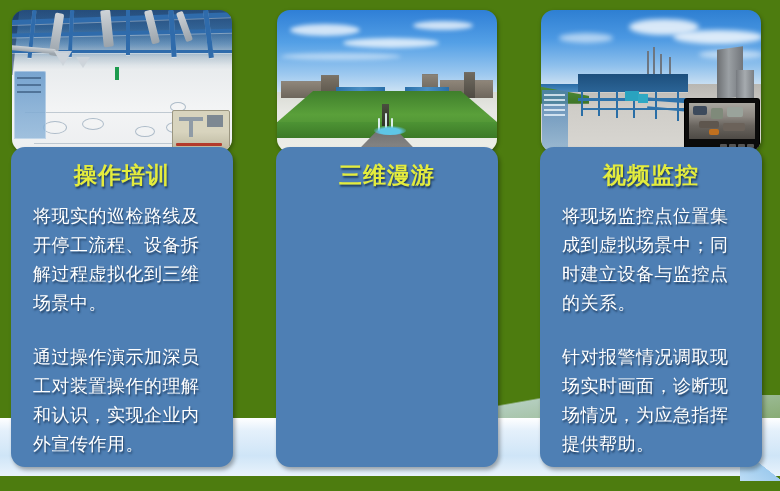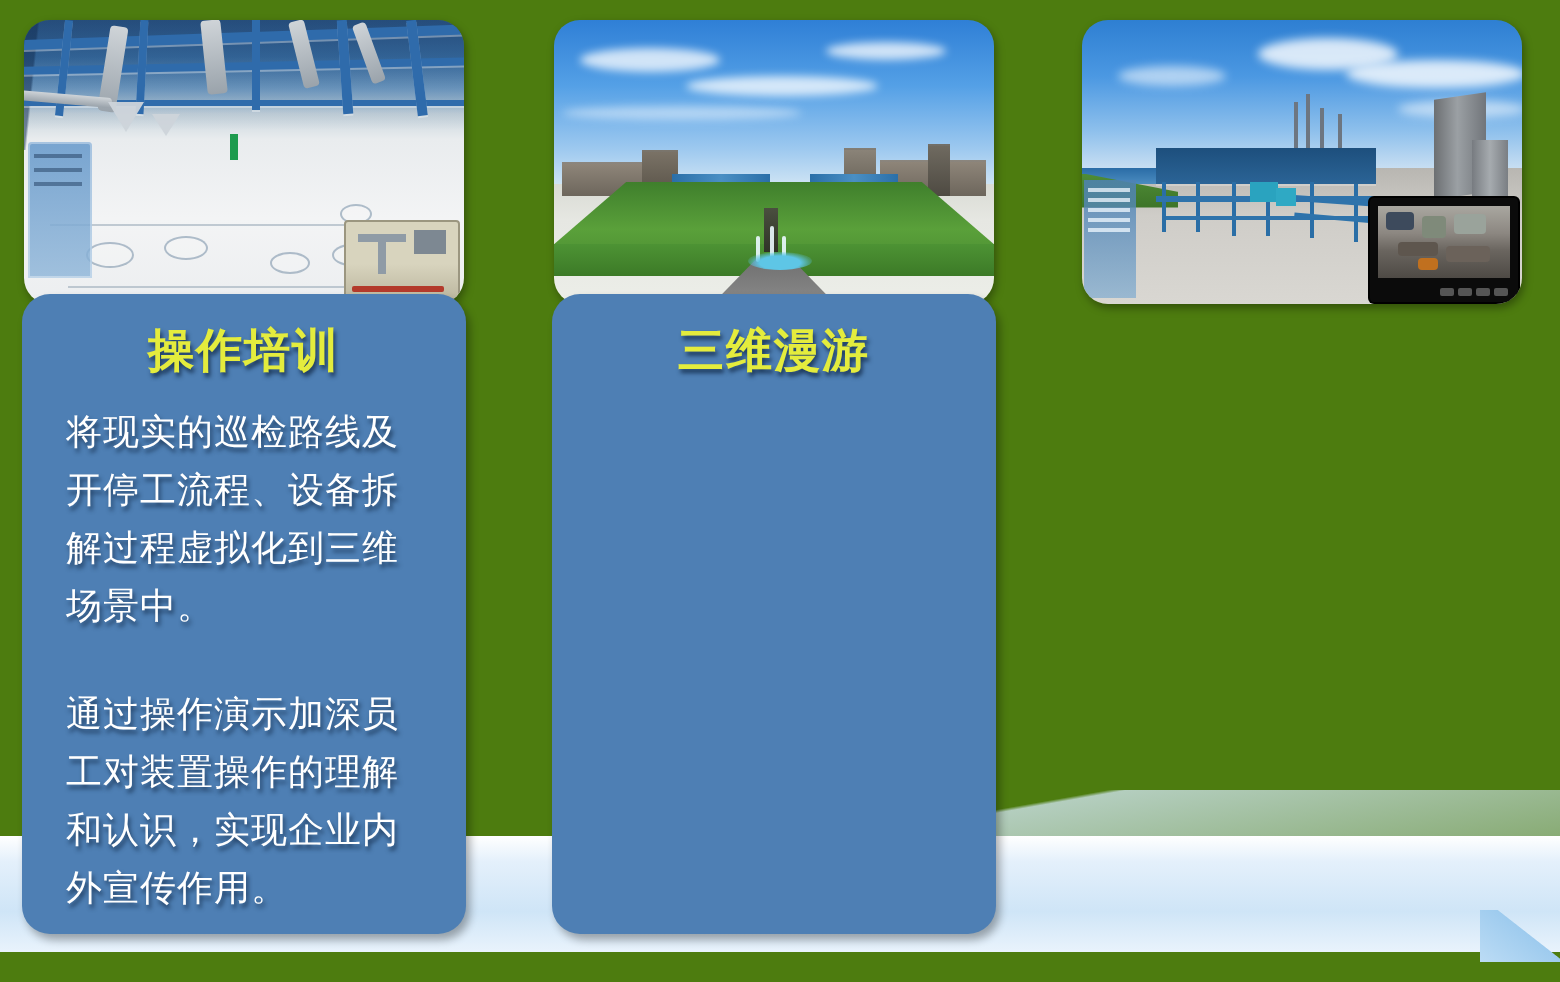--- a/index.html
+++ b/index.html
@@ -529,15 +529,22 @@
           <div class="s3-video-btns">
             <span></span>
             <span></span>
             <span></span>
             <span></span>
           </div>
         </div>
       </div>
     </div>
 
+    <div class="panel">
+      <div class="panel-title">视频监控</div>
+      <div class="panel-body">
+        <p>将现场监控点位置集成到虚拟场景中；同时建立设备与监控点的关系。</p>
+        <p>针对报警情况调取现场实时画面，诊断现场情况，为应急指挥提供帮助。</p>
+      </div>
+    </div>
   </div>
 
 </div>
 
 </body></html>

